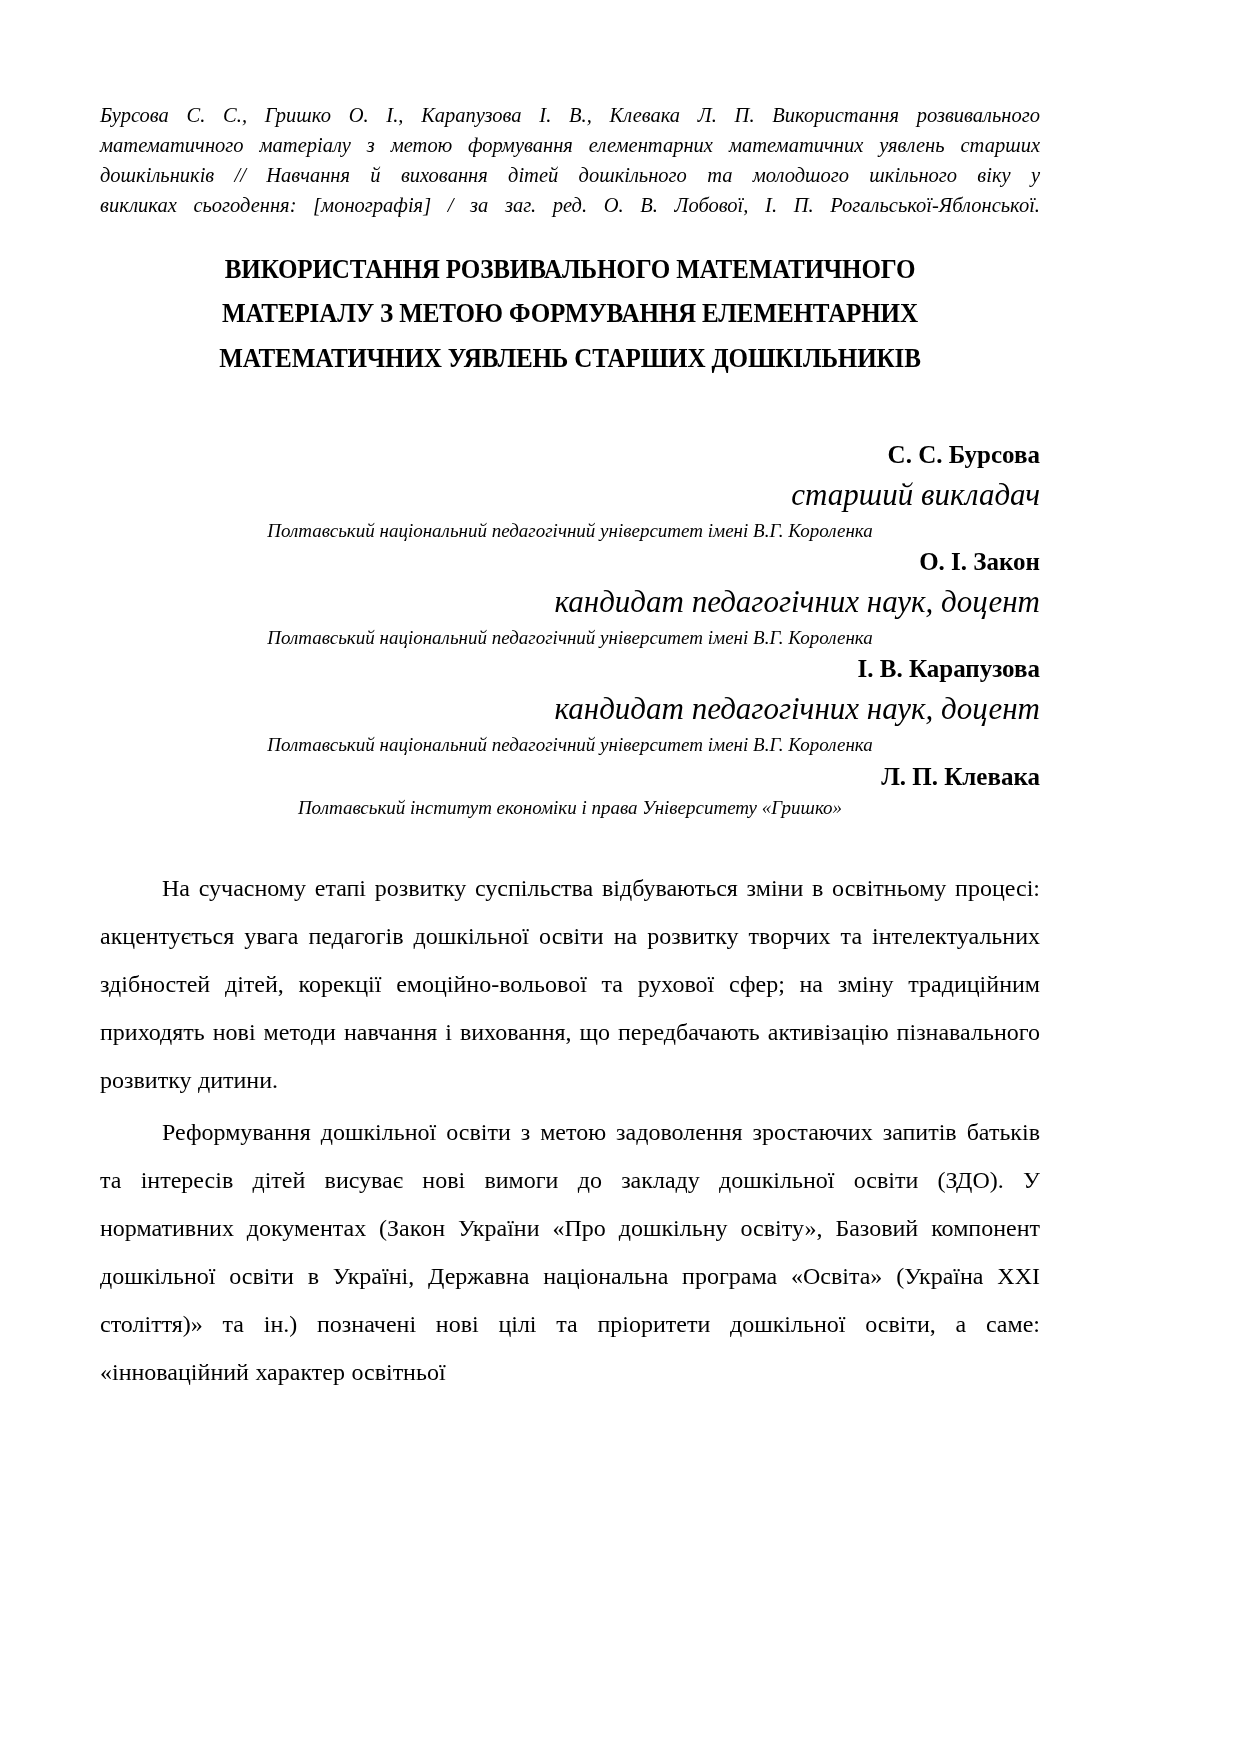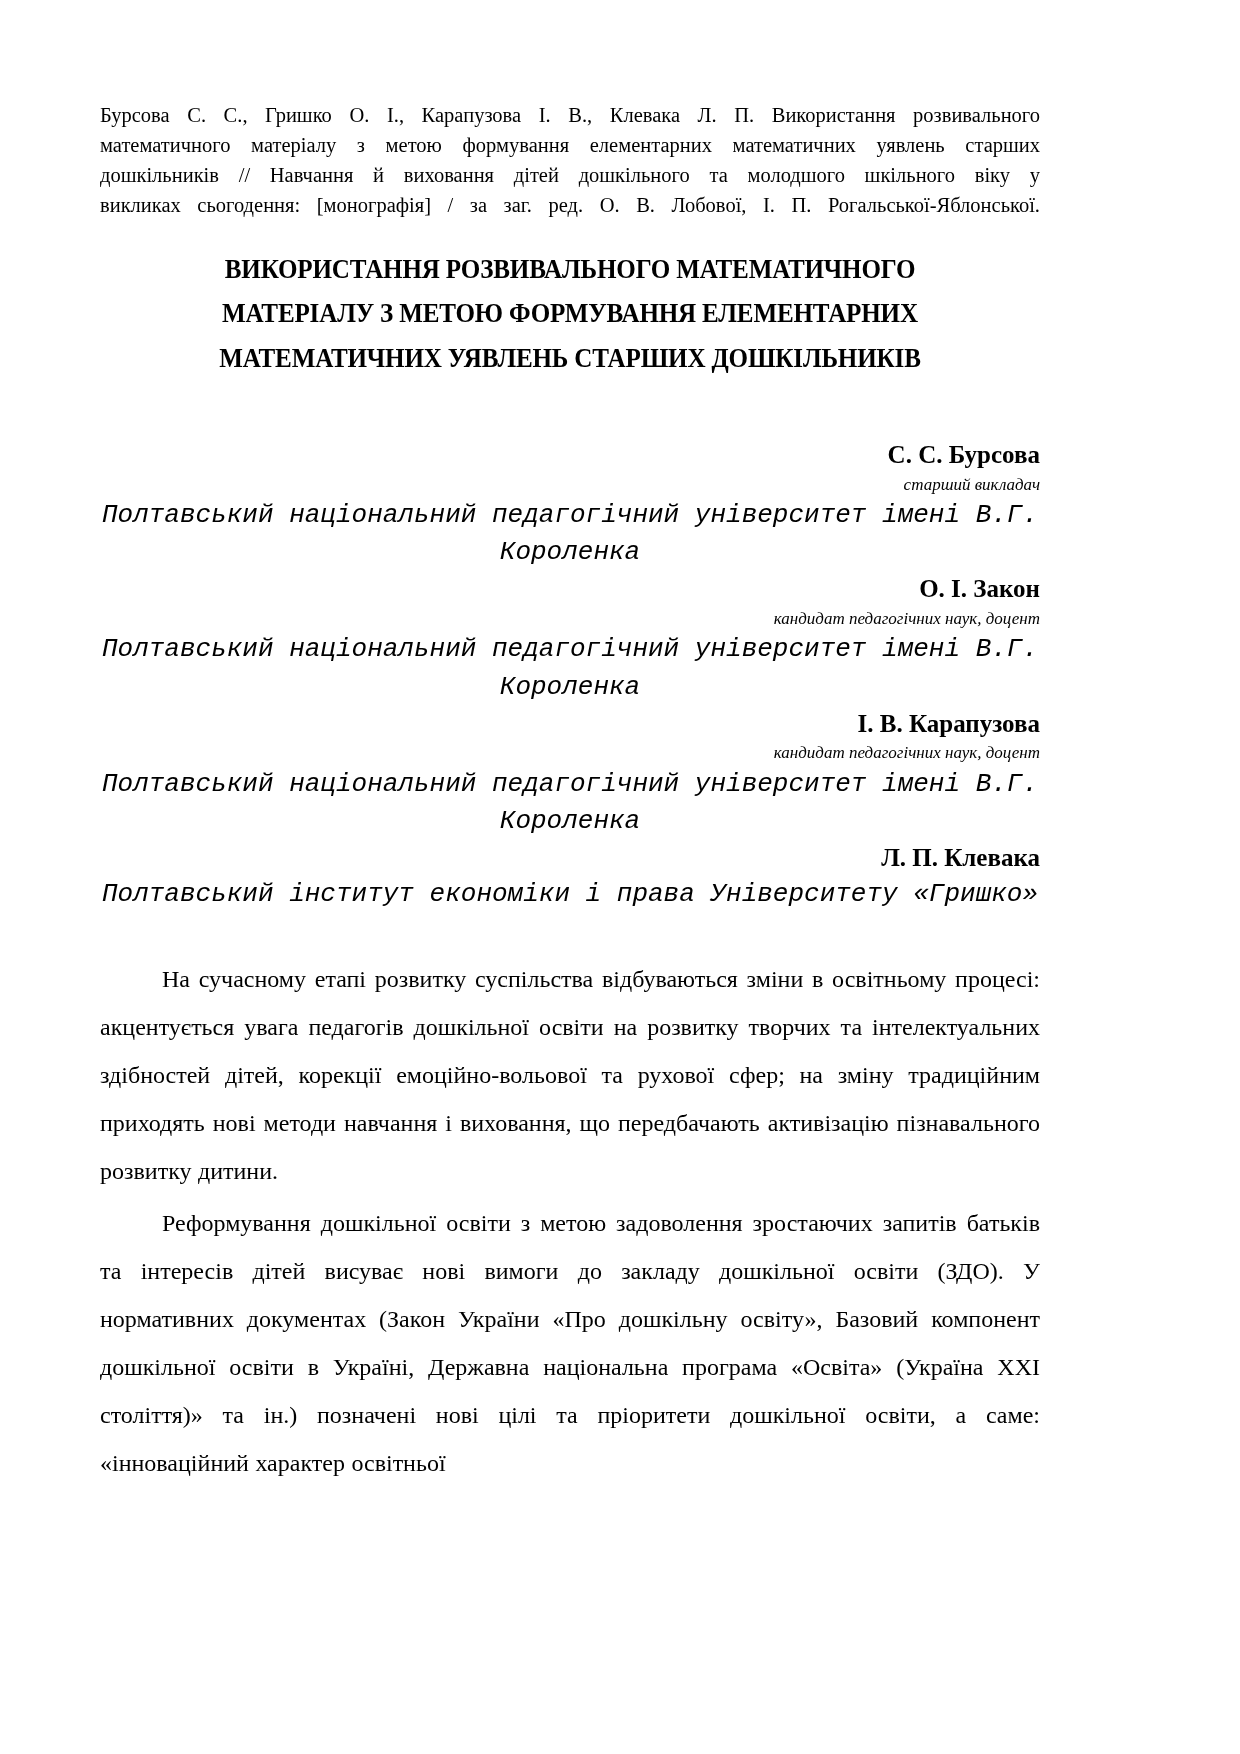--- a/index.html
+++ b/index.html
@@ -24,20 +24,21 @@
     width: 940px;
   }
 
   
   .citation {
     font-size: 20.5px;
     line-height: 1.47;
     text-align: justify;
     text-justify: inter-word;
     margin: 0 0 26px 0;
+    font-style: italic;
   }
   .citation .line {
     display: block;
   }
   .citation .just {
     text-align: justify;
     text-align-last: justify;
   }
 
   
@@ -60,29 +61,28 @@
     text-align: right;
     line-height: 1.43;
   }
   .authors .name {
     font-weight: bold;
     font-size: 25px;
     display: block;
   }
   .authors .role {
     font-style: italic;
-    font-size: 17px;
+    font-size: 31px;
     display: block;
   }
   .authors .affil {
     font-style: italic;
-    font-size: 26px;
+    font-size: 19px;
     display: block;
     text-align: center;
-    font-family: Liberation Mono, monospace;
   }
 
   
   .body {
     margin-top: 42px;
   }
   .body p {
     font-size: 24px;
     line-height: 2.0;
     text-align: justify;

